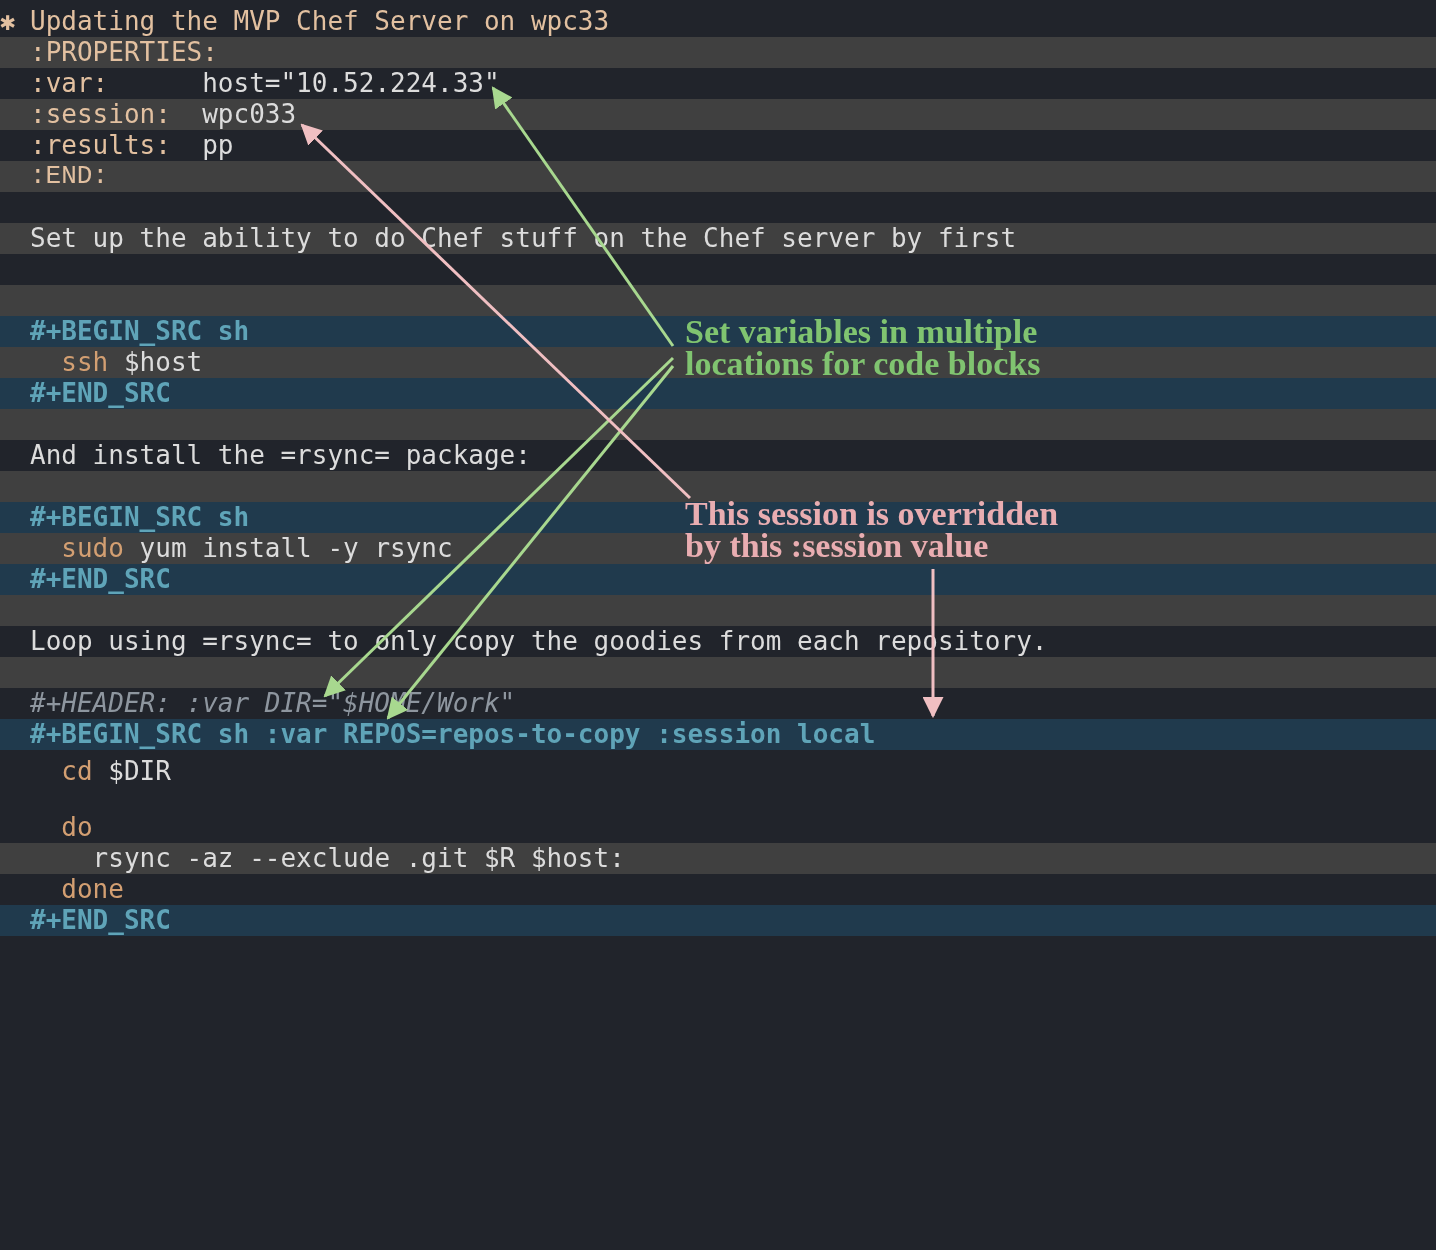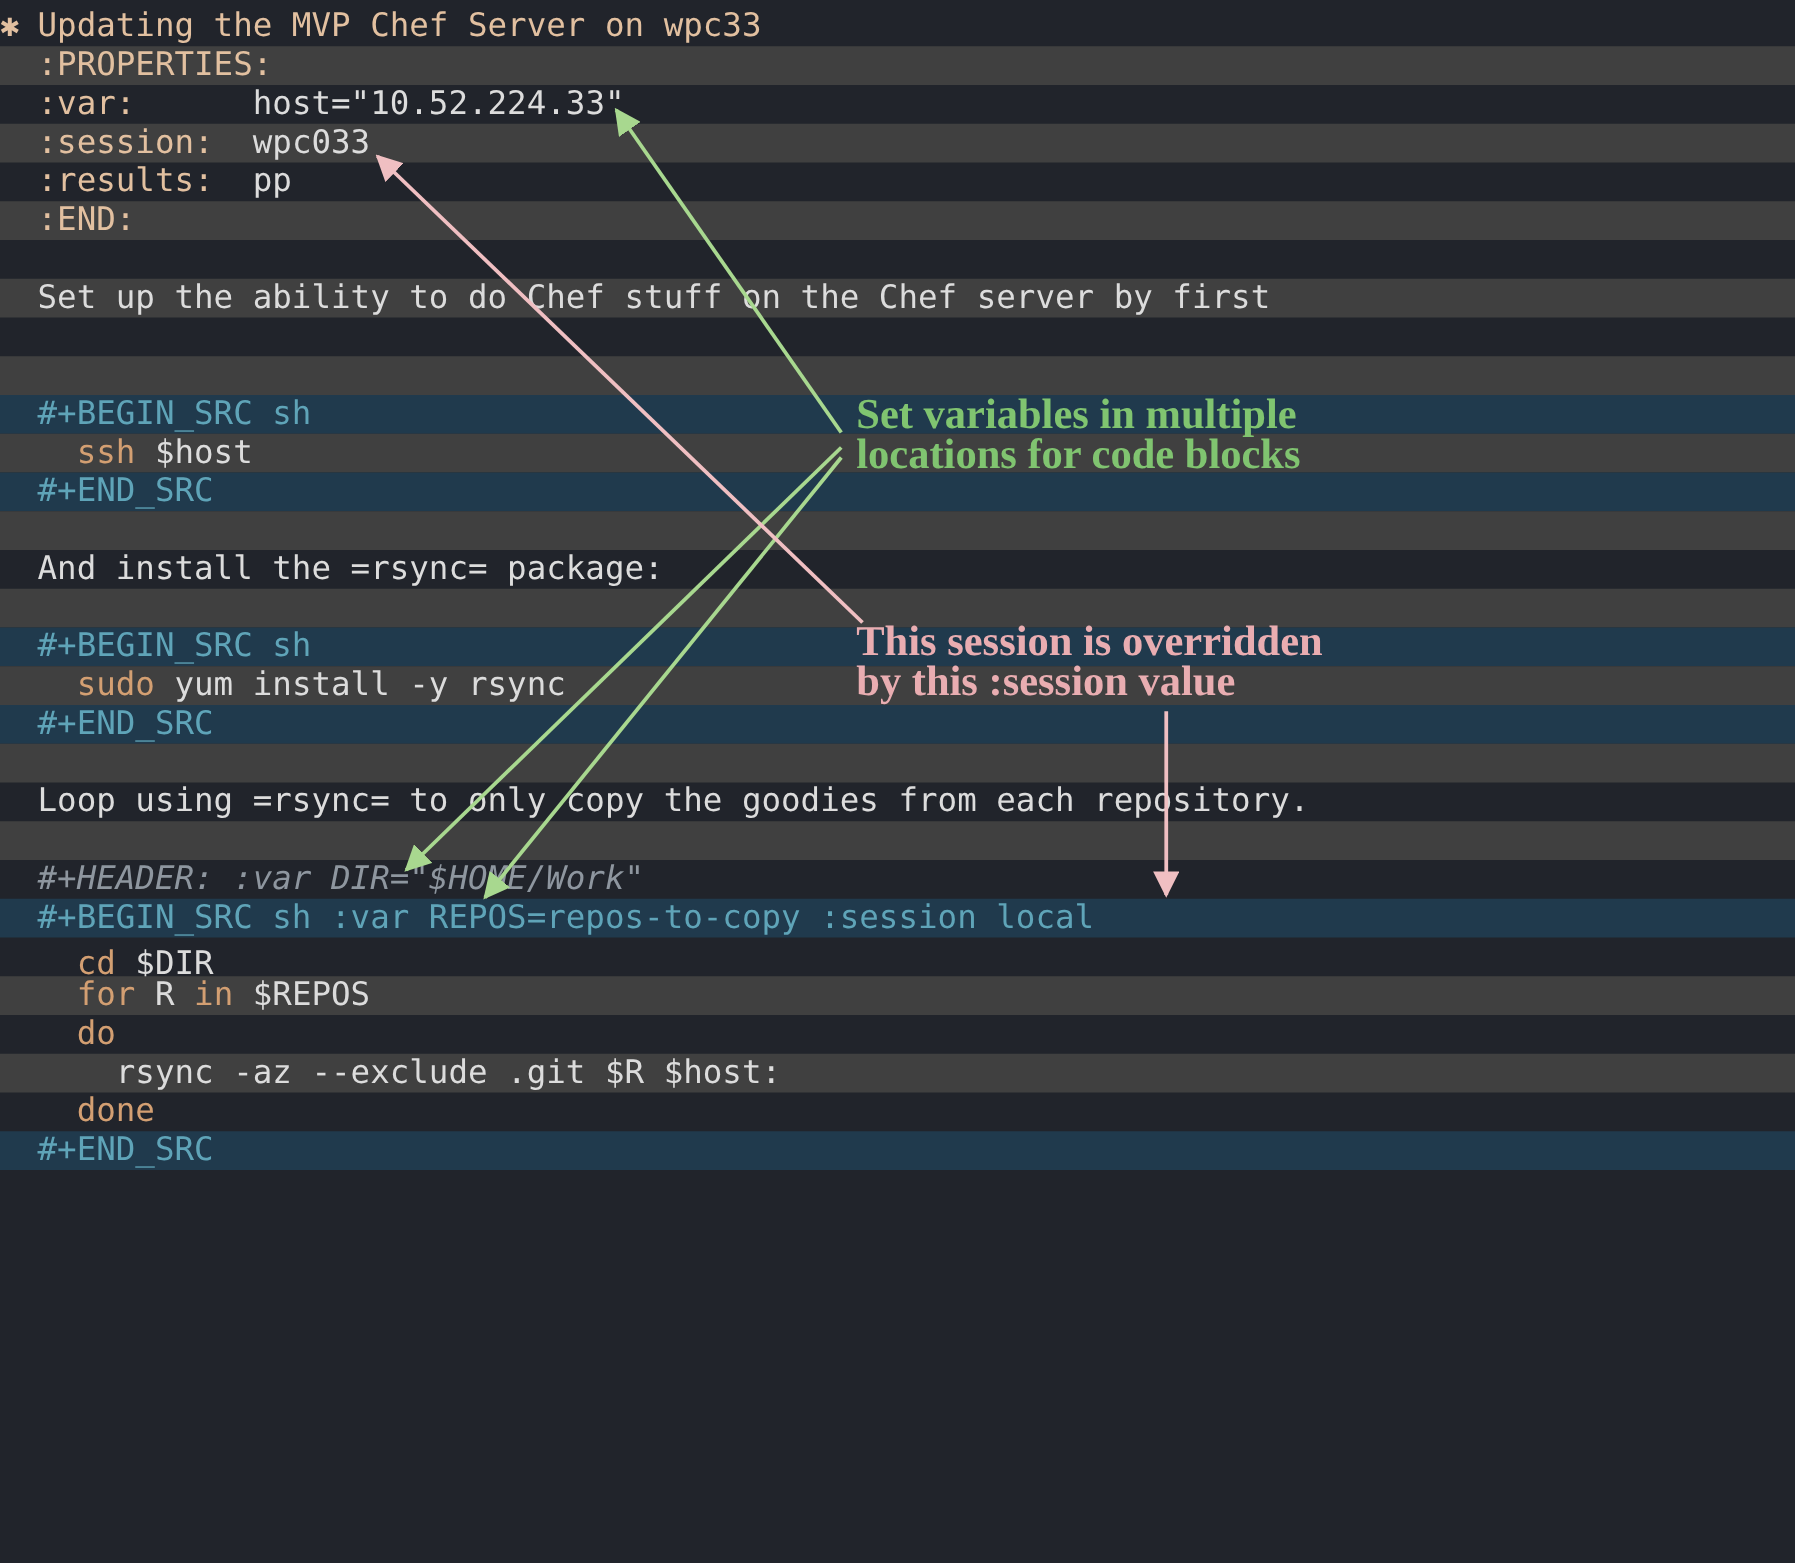--- a/index.html
+++ b/index.html
@@ -32,21 +32,21 @@
   }
   .heading   { color: #e2c0a0; }  
   .kw        { color: #e2c0a0; }  
   .val       { color: #dcdcdc; }
   .body      { color: #dcdcdc; }
   .meta      { color: #5fa4b8; }  
   .code-fn   { color: #d39f72; }  
   .code-var  { color: #dcdcdc; }
   .comment   { color: #8e969f; font-style: italic; }
   .bg-dark   { background: #404040; }
-  .bg-blue   { background: #203a4d; }
+  .bg-blue   { background: #203a4d; font-weight: bold; }
   .annot {
     position: absolute;
     font-family: "Comic Sans MS", "Chalkboard SE", cursive;
     font-size: 34px;
     line-height: 32px;
     font-weight: bold;
   }
   .annot-green { color: #80c470; }
   .annot-pink  { color: #e9adb1; }
   svg.arrows {
@@ -64,21 +64,21 @@
   <div class="line" style="top:6px;"><span class="gutter heading">✱</span><span class="heading">Updating the MVP Chef Server on wpc33</span></div>
 
   <div class="line bg-dark" style="top:37px;"><span class="gutter"> </span><span class="kw">:PROPERTIES:</span></div>
 
   <div class="line" style="top:68px;"><span class="gutter"> </span><span class="kw">:var:</span><span class="val">      </span><span class="val">host="10.52.224.33"</span></div>
 
   <div class="line bg-dark" style="top:99px;"><span class="gutter"> </span><span class="kw">:session:</span><span class="val">  </span><span class="val">wpc033</span></div>
 
   <div class="line" style="top:130px;"><span class="gutter"> </span><span class="kw">:results:</span><span class="val">  </span><span class="val">pp</span></div>
 
-  <div class="line bg-dark" style="top:161px;"><span class="gutter"> </span><span class="kw">:END:</span></div>
+  <div class="line bg-dark" style="top:161px;font-family:Liberation Mono, monospace;"><span class="gutter"> </span><span class="kw">:END:</span></div>
 
   <div class="line" style="top:192px;"><span class="gutter"> </span></div>
 
   <div class="line bg-dark" style="top:223px;"><span class="gutter"> </span><span class="body">Set up the ability to do Chef stuff on the Chef server by first</span></div>
 
 
   <div class="line bg-dark" style="top:285px;"></div>
 
   <div class="line bg-blue" style="top:316px;"><span class="gutter"> </span><span class="meta">#+BEGIN_SRC sh</span></div>
 
@@ -103,21 +103,20 @@
   <div class="line" style="top:626px;"><span class="gutter"> </span><span class="body">Loop using </span><span class="body">=rsync=</span><span class="body"> to only copy the goodies from each repository.</span></div>
 
   <div class="line bg-dark" style="top:657px;"></div>
 
   <div class="line" style="top:688px;"><span class="gutter"> </span><span class="comment">#+HEADER: :var DIR="$HOME/Work"</span></div>
 
   <div class="line bg-blue" style="top:719px;"><span class="gutter"> </span><span class="meta">#+BEGIN_SRC sh :var REPOS=repos-to-copy :session local</span></div>
 
   <div class="line" style="top:756px;"><span class="gutter"> </span><span class="code-var">  </span><span class="code-fn">cd</span><span class="code-var"> $DIR</span></div>
 
-  <div class="line bg-dark" style="top:781px;"><span class="gutter"> </span><span class="code-var">  </span><span class="code-fn">for</span><span class="code-var"> R </span><span class="code-fn">in</span><span class="code-var"> $REPOS</span></div>
 
   <div class="line" style="top:812px;"><span class="gutter"> </span><span class="code-var">  </span><span class="code-fn">do</span></div>
 
   <div class="line bg-dark" style="top:843px;"><span class="gutter"> </span><span class="code-var">  </span><span class="code-var">  rsync -az --exclude .git $R $host:</span></div>
 
   <div class="line" style="top:874px;"><span class="gutter"> </span><span class="code-var">  </span><span class="code-fn">done</span></div>
 
   <div class="line bg-blue" style="top:905px;"><span class="gutter"> </span><span class="meta">#+END_SRC</span></div>
 
   <div class="annot annot-green" style="left:685px; top:316px;">

